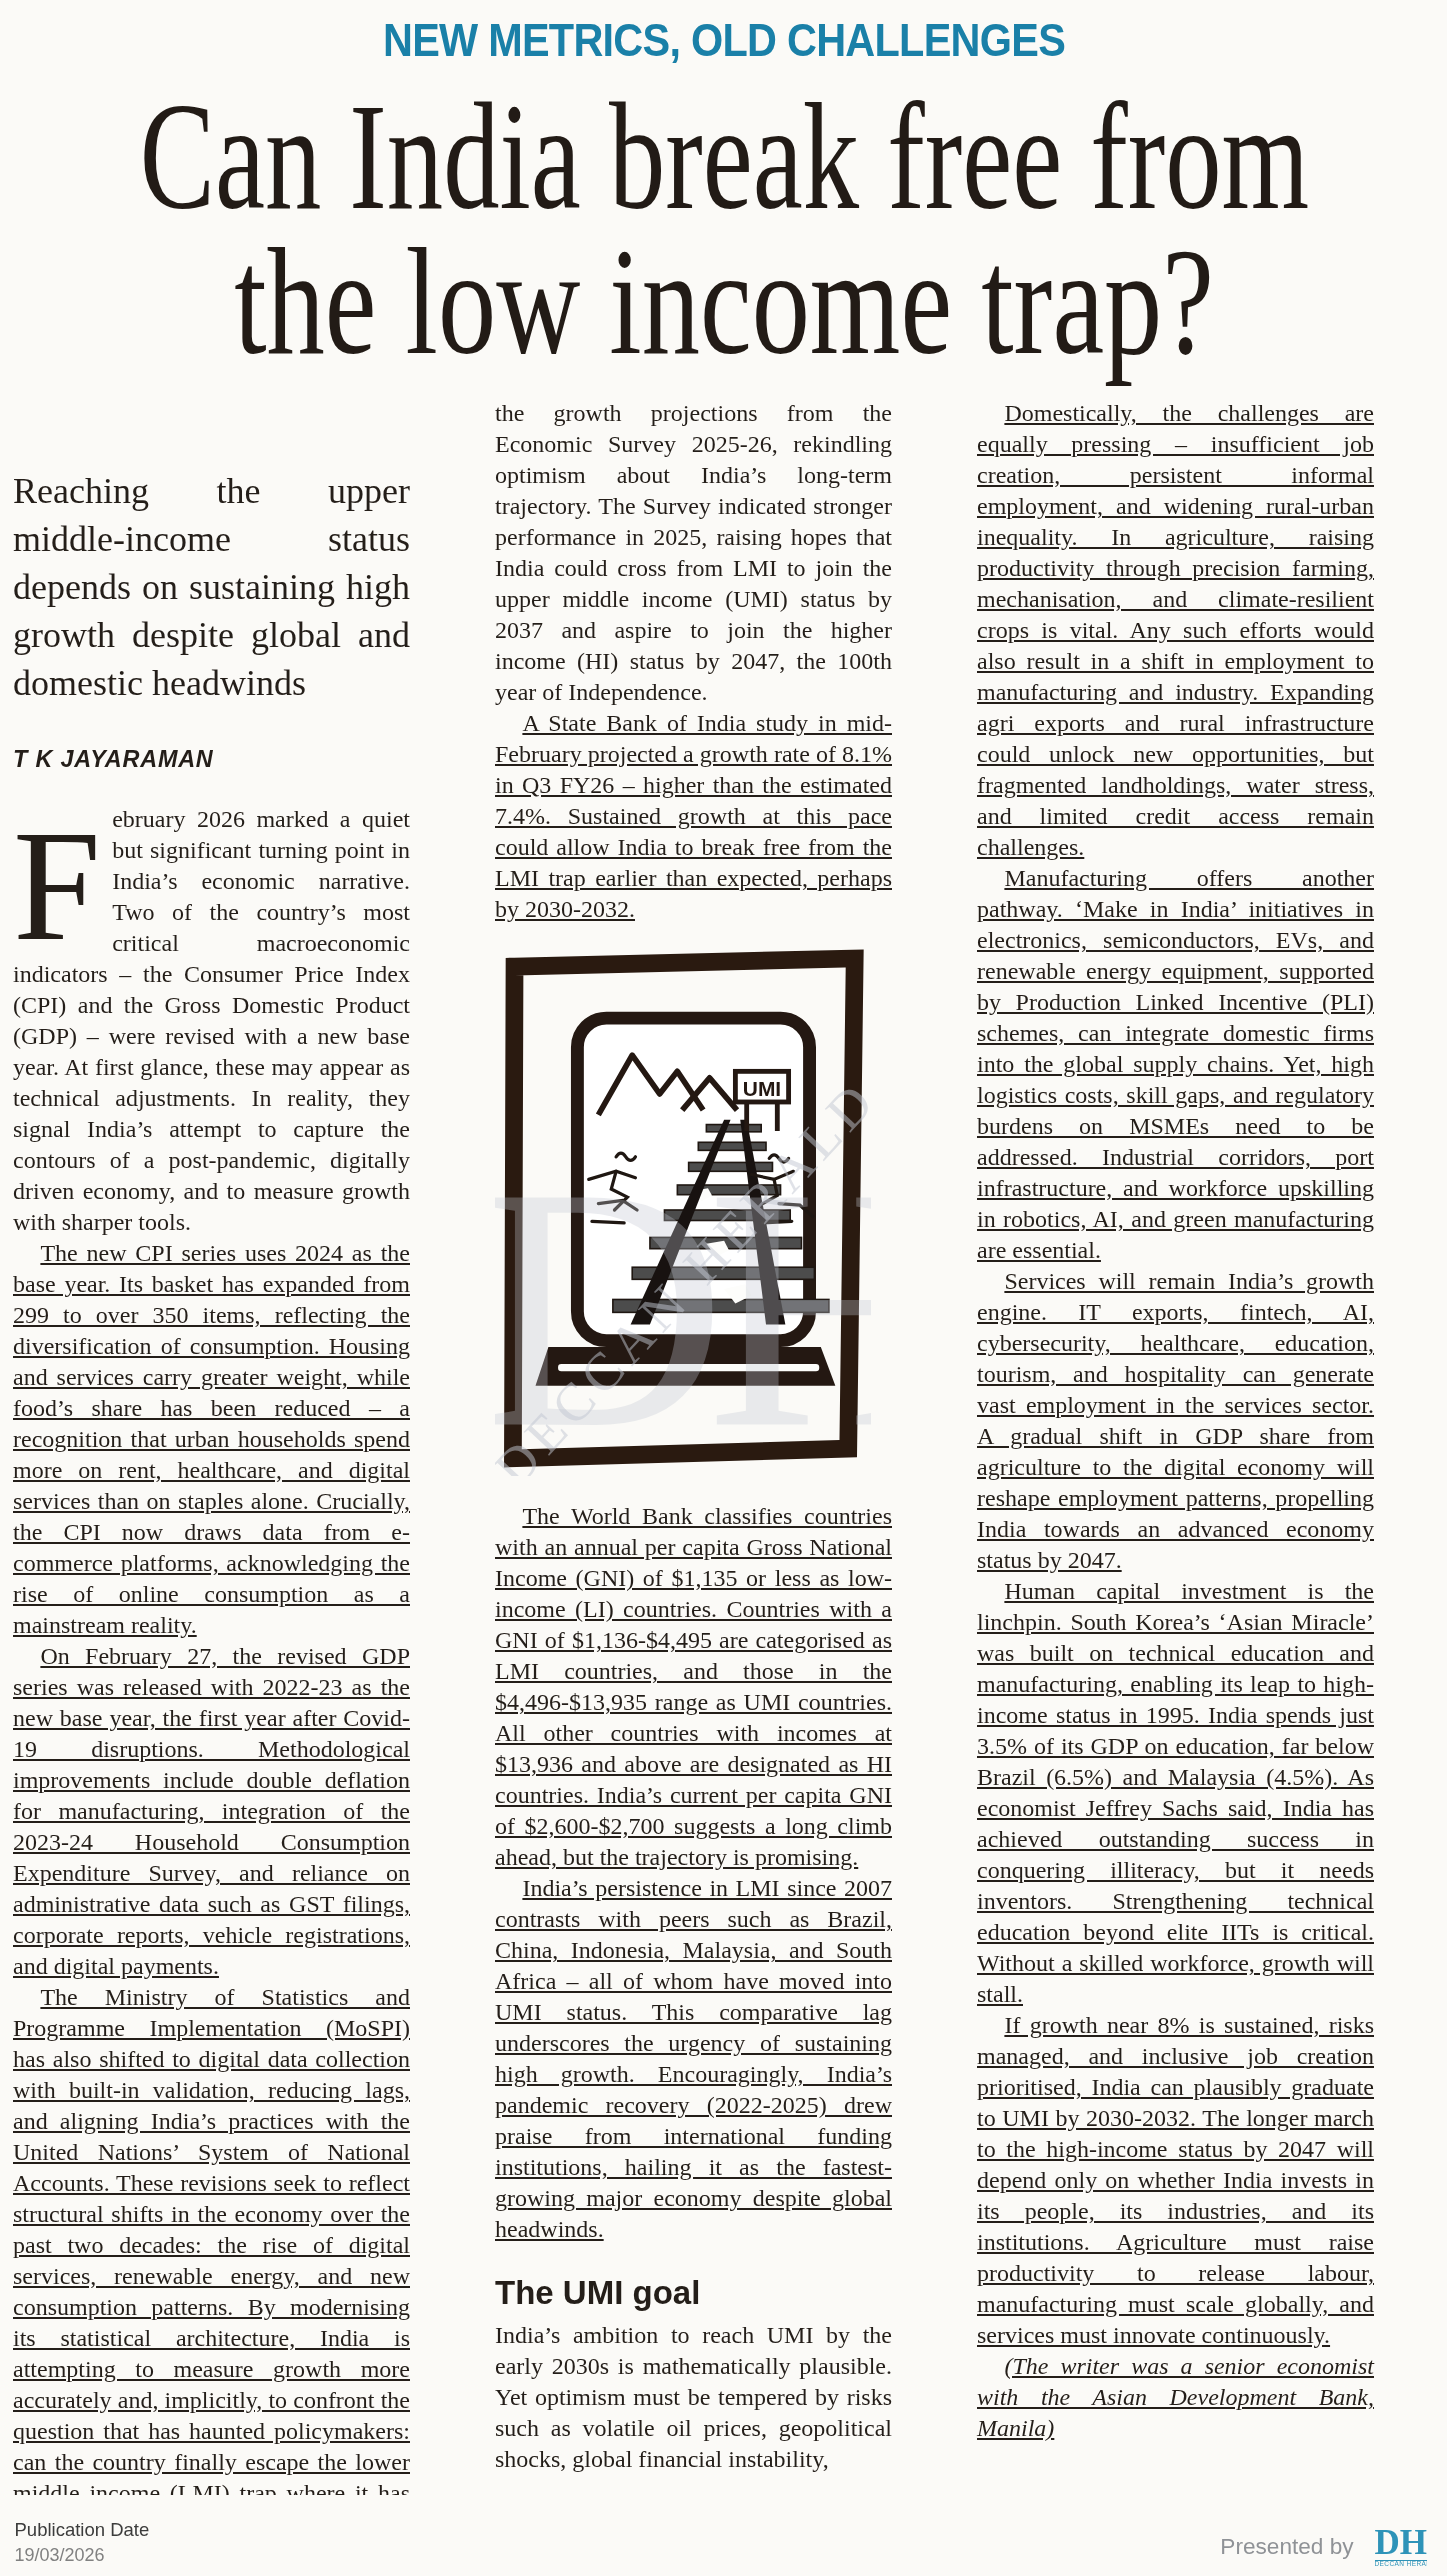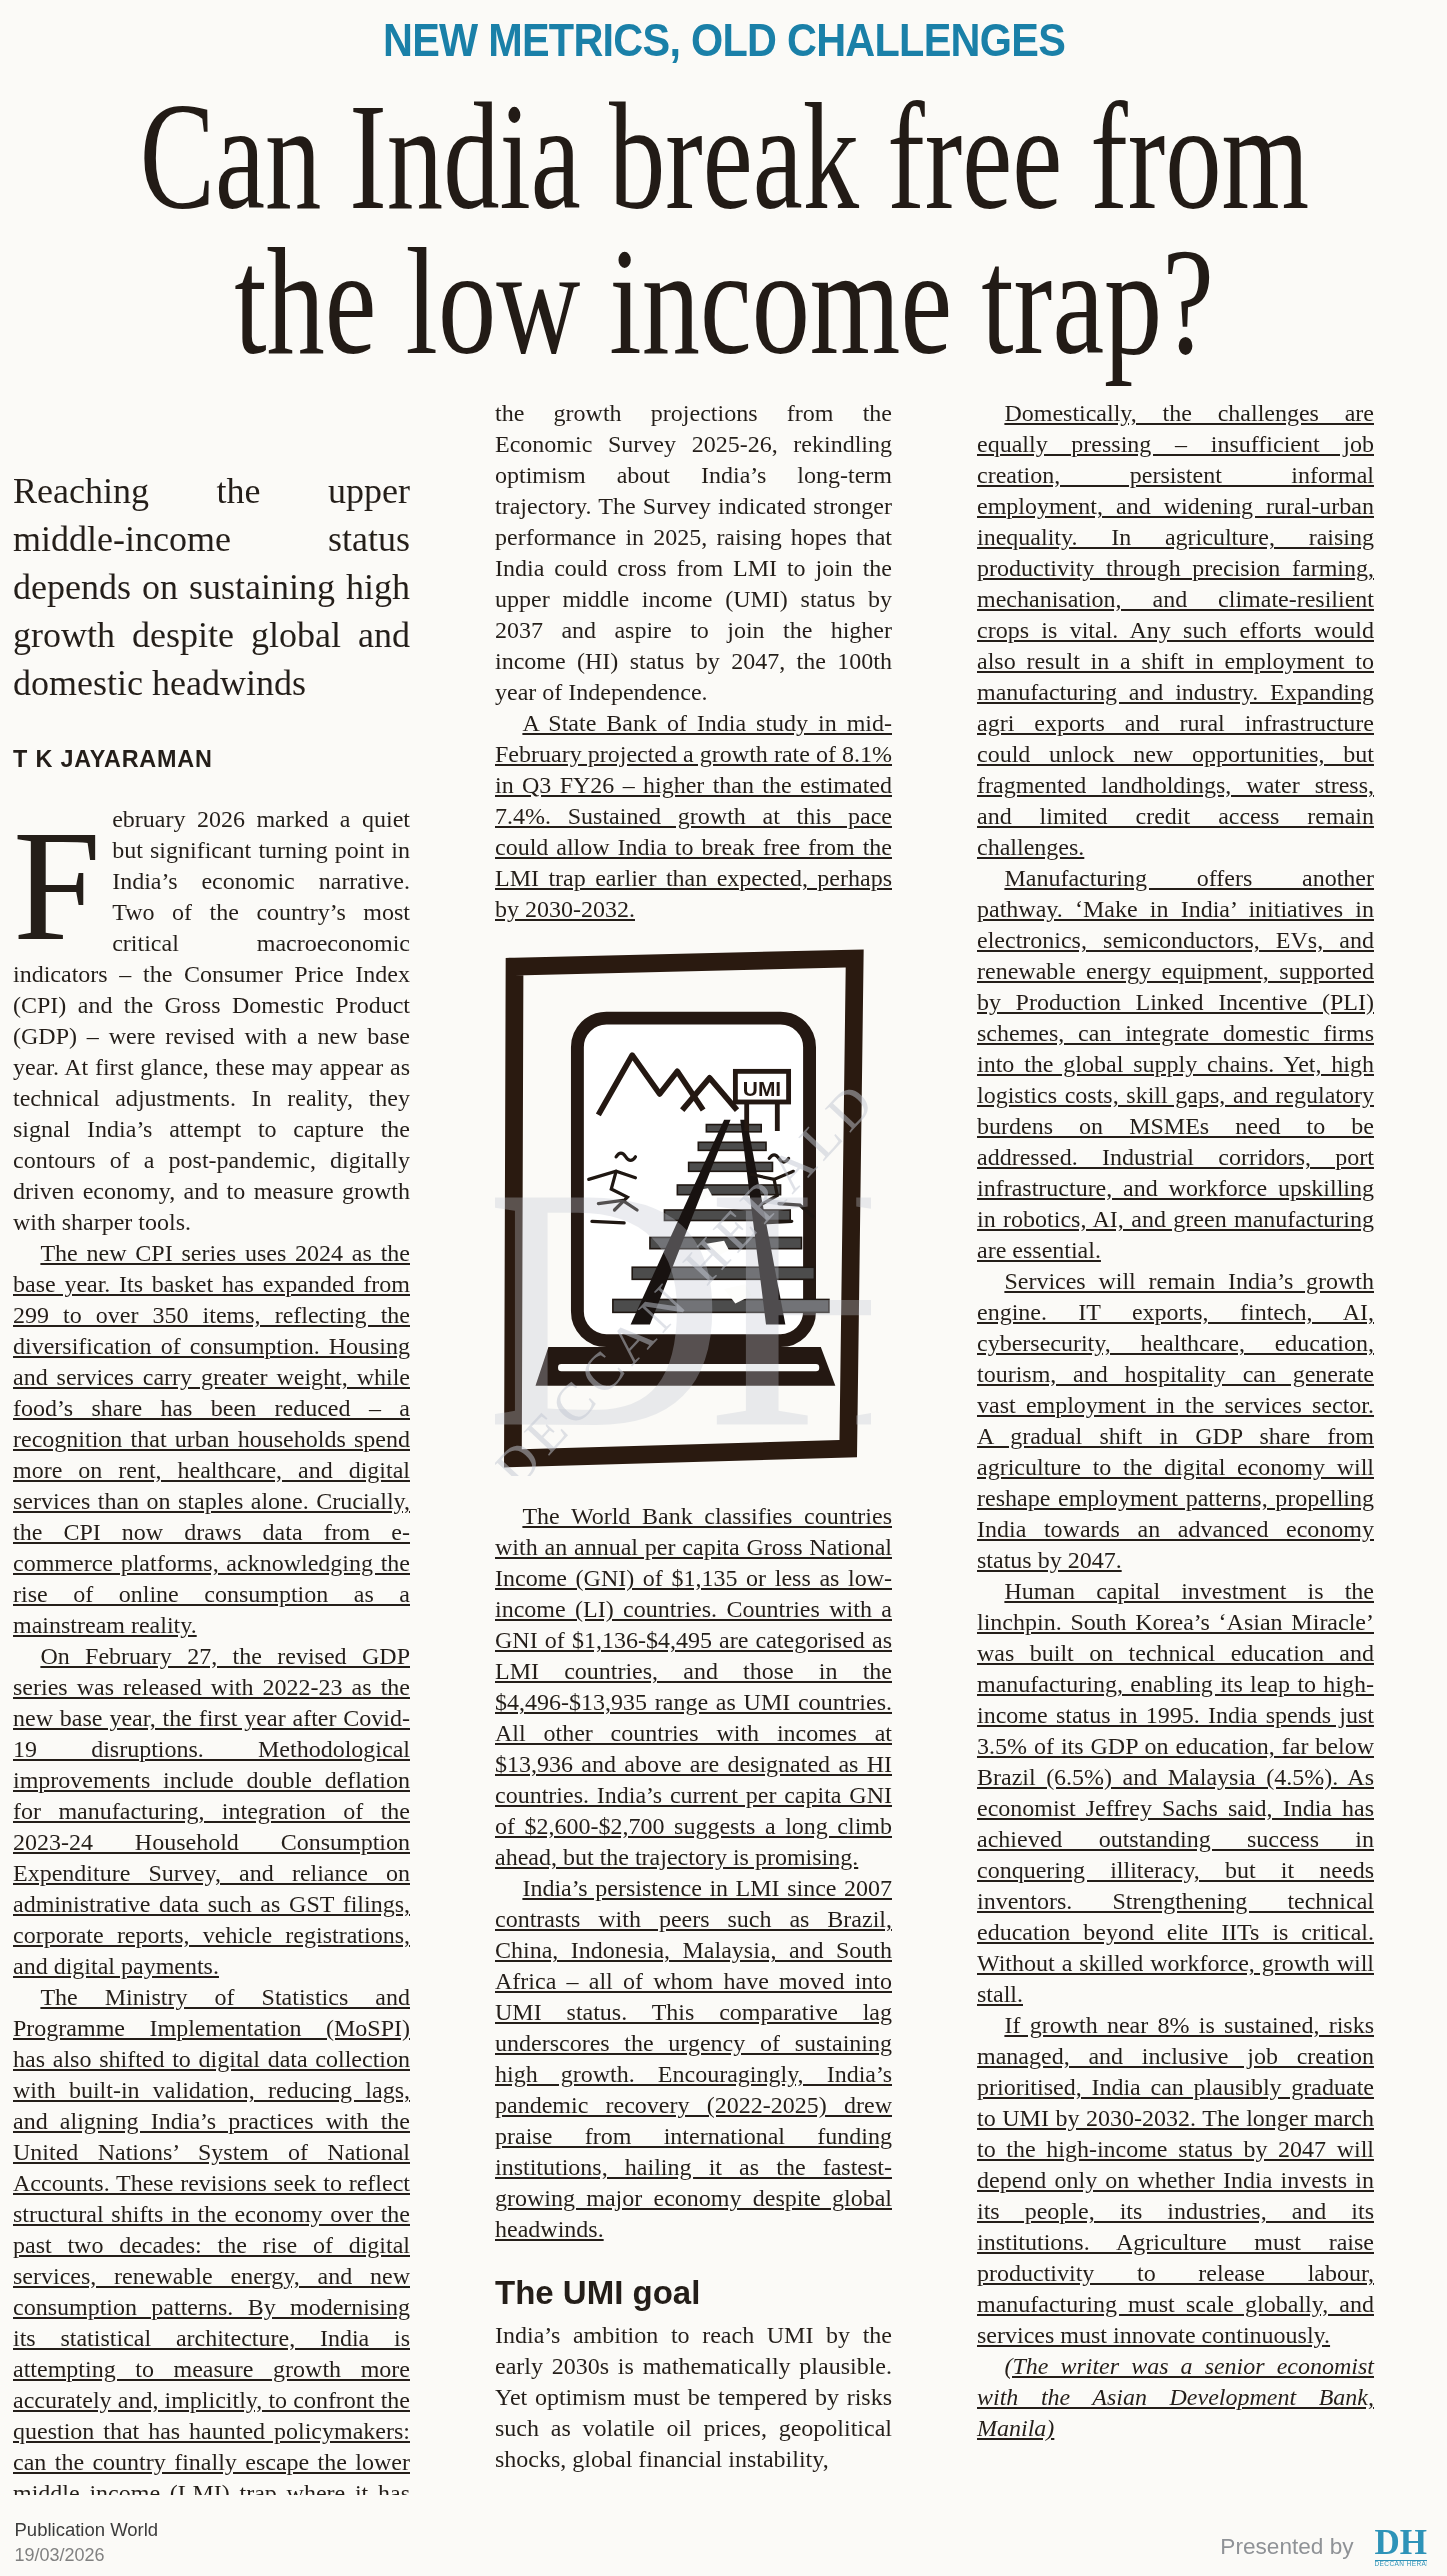--- a/index.html
+++ b/index.html
@@ -10,21 +10,21 @@
           transform:scaleX(.9);}
   .headline-svg{display:block;margin:1.6px auto 0;}
   .headline-svg text{font-family:"Liberation Serif",serif;fill:#221b16;}
   .columns{display:flex;gap:85px;padding-left:13px;margin-top:6.5px;height:2097px;overflow:hidden;}
   .col{flex:0 0 397px;width:397px;}
   .col p{margin:0;font-size:24px;line-height:31px;text-align:justify;}
   p.indent{text-indent:27.4px;text-decoration:underline;}
   .standfirst{font-size:36px !important;line-height:48px !important;text-align:right;
               margin-top:69px !important;}
   .byline{font-family:"Liberation Sans",sans-serif;font-weight:bold;font-size:23.4px !important;
-          letter-spacing:0.8px;text-align:right;margin-top:37px !important;}
+          letter-spacing:0.8px;text-align:right;margin-top:37px !important;font-style:italic;}
   .first-body{margin-top:29px !important;}
   .dropcap{float:left;font-size:158px;line-height:1;height:121px;margin:3.2px 11.3px 0 0;
            font-weight:500;color:#241e19;}
   .subhead{font-family:"Liberation Sans",sans-serif;font-weight:bold;
            font-size:33px !important;line-height:39px !important;text-align:left !important;
            margin:28px 0 8px !important;}
   .writer-note{font-style:italic;}
   .illus-wrap{margin:19.4px 0 21px;}
   .footer{position:absolute;left:14.5px;right:21px;bottom:9.7px;display:flex;
           justify-content:space-between;align-items:flex-end;
@@ -143,21 +143,21 @@
     <p class="indent">Manufacturing offers another pathway. ‘Make in India’ initiatives in electronics, semiconductors, EVs, and renewable energy equipment, supported by Production Linked Incentive (PLI) schemes, can integrate domestic firms into the global supply chains. Yet, high logistics costs, skill gaps, and regulatory burdens on MSMEs need to be addressed. Industrial corridors, port infrastructure, and workforce upskilling in robotics, AI, and green manufacturing are essential.</p>
     <p class="indent">Services will remain India’s growth engine. IT exports, fintech, AI, cybersecurity, healthcare, education, tourism, and hospitality can generate vast employment in the services sector. A gradual shift in GDP share from agriculture to the digital economy will reshape employment patterns, propelling India towards an advanced economy status by 2047.</p>
     <p class="indent">Human capital investment is the linchpin. South Korea’s ‘Asian Miracle’ was built on technical education and manufacturing, enabling its leap to high-income status in 1995. India spends just 3.5% of its GDP on education, far below Brazil (6.5%) and Malaysia (4.5%). As economist Jeffrey Sachs said, India has achieved outstanding success in conquering illiteracy, but it needs inventors. Strengthening technical education beyond elite IITs is critical. Without a skilled workforce, growth will stall.</p>
     <p class="indent">If growth near 8% is sustained, risks managed, and inclusive job creation prioritised, India can plausibly graduate to UMI by 2030-2032. The longer march to the high-income status by 2047 will depend only on whether India invests in its people, its industries, and its institutions. Agriculture must raise productivity to release labour, manufacturing must scale globally, and services must innovate continuously.</p>
     <p class="indent writer-note">(The writer was a senior economist with the Asian Development Bank, Manila)</p>
   </div>
 </div>
 
 <div class="footer">
   <div>
-    <div class="pub-label">Publication World</div>
+    <div class="pub-label">Publication Date</div>
     <div class="pub-date">19/03/2026</div>
   </div>
   <div class="presented">
     <span>Presented by</span>
     <span class="dh-logo">
       <span class="dh-main" style="display:block;">DH</span>
       <span class="dh-caption" style="display:block;">DECCAN HERALD</span>
     </span>
   </div>
 </div>

